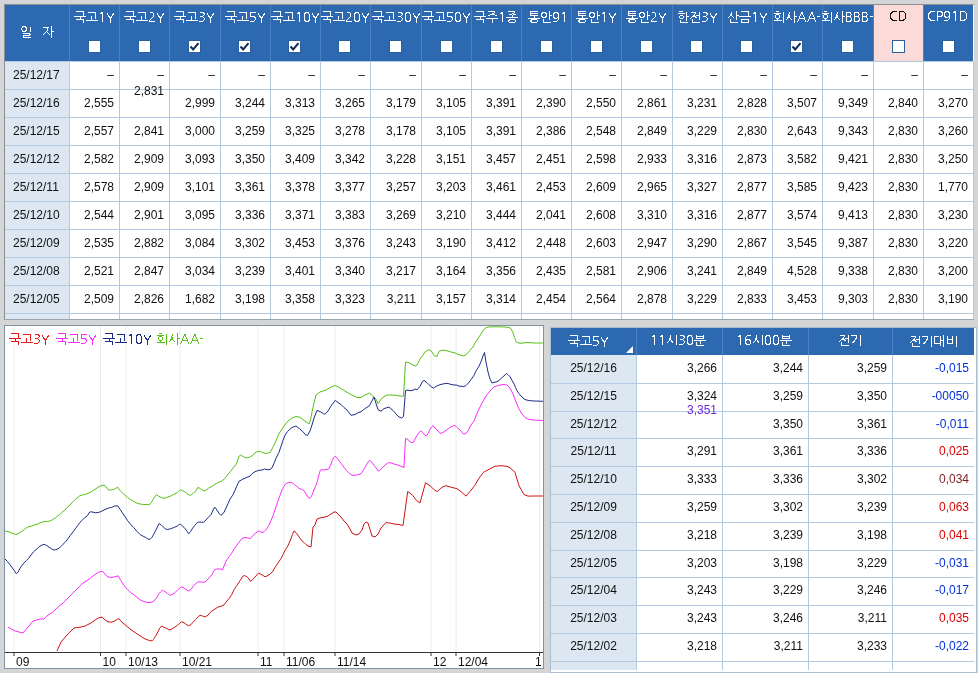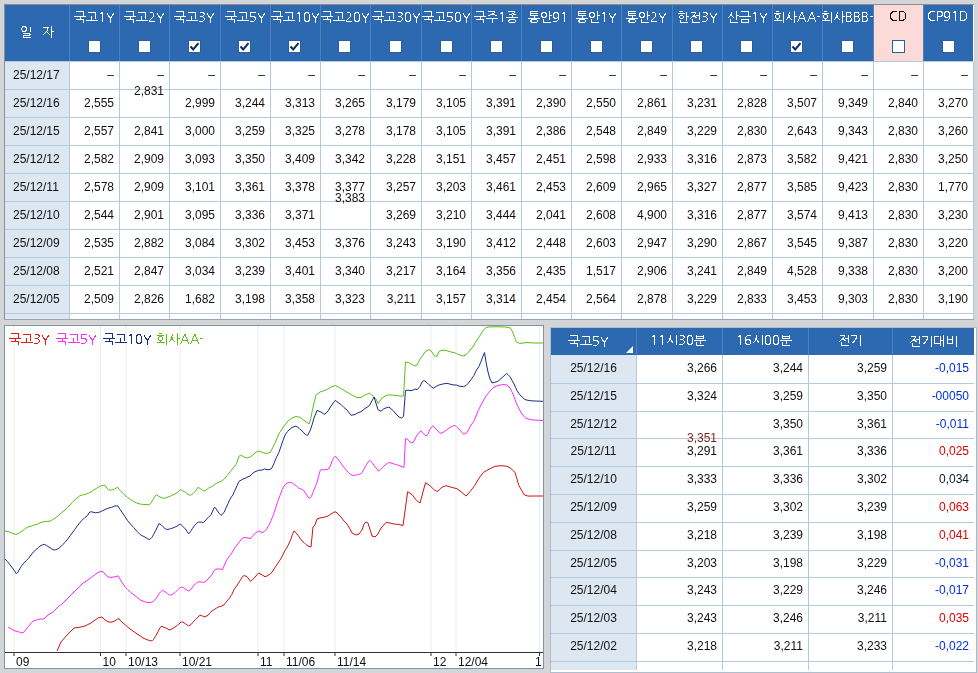--- a/index.html
+++ b/index.html
@@ -236,27 +236,27 @@
 <div class="num" style="left:773px;top:173px;width:44px;line-height:28px;height:28px">3,585</div>
 <div class="num" style="left:823px;top:173px;width:45px;line-height:28px;height:28px">9,423</div>
 <div class="num" style="left:874px;top:173px;width:44px;line-height:28px;height:28px">2,830</div>
 <div class="num" style="left:924px;top:173px;width:44px;line-height:28px;height:28px">1,770</div>
 <div class="date" style="left:13px;top:201px;line-height:28px;height:28px">25/12/10</div>
 <div class="num" style="left:70px;top:201px;width:44px;line-height:28px;height:28px">2,544</div>
 <div class="num" style="left:120px;top:201px;width:44px;line-height:28px;height:28px">2,901</div>
 <div class="num" style="left:170px;top:201px;width:45px;line-height:28px;height:28px">3,095</div>
 <div class="num" style="left:221px;top:201px;width:44px;line-height:28px;height:28px">3,336</div>
 <div class="num" style="left:271px;top:201px;width:44px;line-height:28px;height:28px">3,371</div>
-<div class="num" style="left:321px;top:184px;width:44px;line-height:28px;height:28px">3,383</div>
+<div class="num" style="left:321px;top:201px;width:44px;line-height:28px;height:28px">3,383</div>
 <div class="num" style="left:371px;top:201px;width:45px;line-height:28px;height:28px">3,269</div>
 <div class="num" style="left:422px;top:201px;width:44px;line-height:28px;height:28px">3,210</div>
 <div class="num" style="left:472px;top:201px;width:44px;line-height:28px;height:28px">3,444</div>
 <div class="num" style="left:522px;top:201px;width:44px;line-height:28px;height:28px">2,041</div>
 <div class="num" style="left:572px;top:201px;width:44px;line-height:28px;height:28px">2,608</div>
-<div class="num" style="left:622px;top:201px;width:45px;line-height:28px;height:28px">4,900</div>
+<div class="num" style="left:622px;top:201px;width:45px;line-height:28px;height:28px">3,310</div>
 <div class="num" style="left:673px;top:201px;width:44px;line-height:28px;height:28px">3,316</div>
 <div class="num" style="left:723px;top:201px;width:44px;line-height:28px;height:28px">2,877</div>
 <div class="num" style="left:773px;top:201px;width:44px;line-height:28px;height:28px">3,574</div>
 <div class="num" style="left:823px;top:201px;width:45px;line-height:28px;height:28px">9,413</div>
 <div class="num" style="left:874px;top:201px;width:44px;line-height:28px;height:28px">2,830</div>
 <div class="num" style="left:924px;top:201px;width:44px;line-height:28px;height:28px">3,230</div>
 <div class="date" style="left:13px;top:229px;line-height:28px;height:28px">25/12/09</div>
 <div class="num" style="left:70px;top:229px;width:44px;line-height:28px;height:28px">2,535</div>
 <div class="num" style="left:120px;top:229px;width:44px;line-height:28px;height:28px">2,882</div>
 <div class="num" style="left:170px;top:229px;width:45px;line-height:28px;height:28px">3,084</div>
@@ -279,21 +279,21 @@
 <div class="num" style="left:70px;top:257px;width:44px;line-height:28px;height:28px">2,521</div>
 <div class="num" style="left:120px;top:257px;width:44px;line-height:28px;height:28px">2,847</div>
 <div class="num" style="left:170px;top:257px;width:45px;line-height:28px;height:28px">3,034</div>
 <div class="num" style="left:221px;top:257px;width:44px;line-height:28px;height:28px">3,239</div>
 <div class="num" style="left:271px;top:257px;width:44px;line-height:28px;height:28px">3,401</div>
 <div class="num" style="left:321px;top:257px;width:44px;line-height:28px;height:28px">3,340</div>
 <div class="num" style="left:371px;top:257px;width:45px;line-height:28px;height:28px">3,217</div>
 <div class="num" style="left:422px;top:257px;width:44px;line-height:28px;height:28px">3,164</div>
 <div class="num" style="left:472px;top:257px;width:44px;line-height:28px;height:28px">3,356</div>
 <div class="num" style="left:522px;top:257px;width:44px;line-height:28px;height:28px">2,435</div>
-<div class="num" style="left:572px;top:257px;width:44px;line-height:28px;height:28px">1,517</div>
+<div class="num" style="left:572px;top:257px;width:44px;line-height:28px;height:28px">2,581</div>
 <div class="num" style="left:622px;top:257px;width:45px;line-height:28px;height:28px">2,906</div>
 <div class="num" style="left:673px;top:257px;width:44px;line-height:28px;height:28px">3,241</div>
 <div class="num" style="left:723px;top:257px;width:44px;line-height:28px;height:28px">2,849</div>
 <div class="num" style="left:773px;top:257px;width:44px;line-height:28px;height:28px">4,528</div>
 <div class="num" style="left:823px;top:257px;width:45px;line-height:28px;height:28px">9,338</div>
 <div class="num" style="left:874px;top:257px;width:44px;line-height:28px;height:28px">2,830</div>
 <div class="num" style="left:924px;top:257px;width:44px;line-height:28px;height:28px">3,200</div>
 <div class="date" style="left:13px;top:285px;line-height:28px;height:28px">25/12/05</div>
 <div class="num" style="left:70px;top:285px;width:44px;line-height:28px;height:28px">2,509</div>
 <div class="num" style="left:120px;top:285px;width:44px;line-height:28px;height:28px">2,826</div>
@@ -395,36 +395,36 @@
 <div class="num" style="left:809px;top:355.0px;width:78px;line-height:27.8px;height:27.8px;color:#111111">3,259</div>
 <div class="num" style="left:893px;top:355.0px;width:76px;line-height:27.8px;height:27.8px;color:#0030e0">-0,015</div>
 <div class="abs" style="left:551px;top:410.6px;width:423px;height:1px;background:#b3c9e0"></div>
 <div class="date" style="left:551px;top:382.8px;width:85px;line-height:27.8px;height:27.8px;text-align:center">25/12/15</div>
 <div class="num" style="left:637px;top:382.8px;width:80px;line-height:27.8px;height:27.8px;color:#111111">3,324</div>
 <div class="num" style="left:723px;top:382.8px;width:80px;line-height:27.8px;height:27.8px;color:#111111">3,259</div>
 <div class="num" style="left:809px;top:382.8px;width:78px;line-height:27.8px;height:27.8px;color:#111111">3,350</div>
 <div class="num" style="left:893px;top:382.8px;width:76px;line-height:27.8px;height:27.8px;color:#0030e0">-00050</div>
 <div class="abs" style="left:551px;top:438.4px;width:423px;height:1px;background:#b3c9e0"></div>
 <div class="date" style="left:551px;top:410.6px;width:85px;line-height:27.8px;height:27.8px;text-align:center">25/12/12</div>
-<div class="num" style="left:637px;top:425px;width:80px;line-height:27.8px;height:27.8px;color:#7f1d1d">3,351</div>
+<div class="num" style="left:637px;top:397px;width:80px;line-height:27.8px;height:27.8px;color:#6d28d9">3,351</div>
 <div class="num" style="left:723px;top:410.6px;width:80px;line-height:27.8px;height:27.8px;color:#111111">3,350</div>
 <div class="num" style="left:809px;top:410.6px;width:78px;line-height:27.8px;height:27.8px;color:#111111">3,361</div>
 <div class="num" style="left:893px;top:410.6px;width:76px;line-height:27.8px;height:27.8px;color:#0030e0">-0,011</div>
 <div class="abs" style="left:551px;top:466.2px;width:423px;height:1px;background:#b3c9e0"></div>
 <div class="date" style="left:551px;top:438.4px;width:85px;line-height:27.8px;height:27.8px;text-align:center">25/12/11</div>
 <div class="num" style="left:637px;top:438.4px;width:80px;line-height:27.8px;height:27.8px;color:#111111">3,291</div>
 <div class="num" style="left:723px;top:438.4px;width:80px;line-height:27.8px;height:27.8px;color:#111111">3,361</div>
 <div class="num" style="left:809px;top:438.4px;width:78px;line-height:27.8px;height:27.8px;color:#111111">3,336</div>
 <div class="num" style="left:893px;top:438.4px;width:76px;line-height:27.8px;height:27.8px;color:#e00000">0,025</div>
 <div class="abs" style="left:551px;top:494.0px;width:423px;height:1px;background:#b3c9e0"></div>
 <div class="date" style="left:551px;top:466.2px;width:85px;line-height:27.8px;height:27.8px;text-align:center">25/12/10</div>
 <div class="num" style="left:637px;top:466.2px;width:80px;line-height:27.8px;height:27.8px;color:#111111">3,333</div>
 <div class="num" style="left:723px;top:466.2px;width:80px;line-height:27.8px;height:27.8px;color:#111111">3,336</div>
 <div class="num" style="left:809px;top:466.2px;width:78px;line-height:27.8px;height:27.8px;color:#111111">3,302</div>
-<div class="num" style="left:893px;top:466.2px;width:76px;line-height:27.8px;height:27.8px;color:#0f172a">0,034</div>
+<div class="num" style="left:893px;top:466.2px;width:76px;line-height:27.8px;height:27.8px;color:#7f1d1d">0,034</div>
 <div class="abs" style="left:551px;top:521.8px;width:423px;height:1px;background:#b3c9e0"></div>
 <div class="date" style="left:551px;top:494.0px;width:85px;line-height:27.8px;height:27.8px;text-align:center">25/12/09</div>
 <div class="num" style="left:637px;top:494.0px;width:80px;line-height:27.8px;height:27.8px;color:#111111">3,259</div>
 <div class="num" style="left:723px;top:494.0px;width:80px;line-height:27.8px;height:27.8px;color:#111111">3,302</div>
 <div class="num" style="left:809px;top:494.0px;width:78px;line-height:27.8px;height:27.8px;color:#111111">3,239</div>
 <div class="num" style="left:893px;top:494.0px;width:76px;line-height:27.8px;height:27.8px;color:#e00000">0,063</div>
 <div class="abs" style="left:551px;top:549.6px;width:423px;height:1px;background:#b3c9e0"></div>
 <div class="date" style="left:551px;top:521.8px;width:85px;line-height:27.8px;height:27.8px;text-align:center">25/12/08</div>
 <div class="num" style="left:637px;top:521.8px;width:80px;line-height:27.8px;height:27.8px;color:#111111">3,218</div>
 <div class="num" style="left:723px;top:521.8px;width:80px;line-height:27.8px;height:27.8px;color:#111111">3,239</div>

